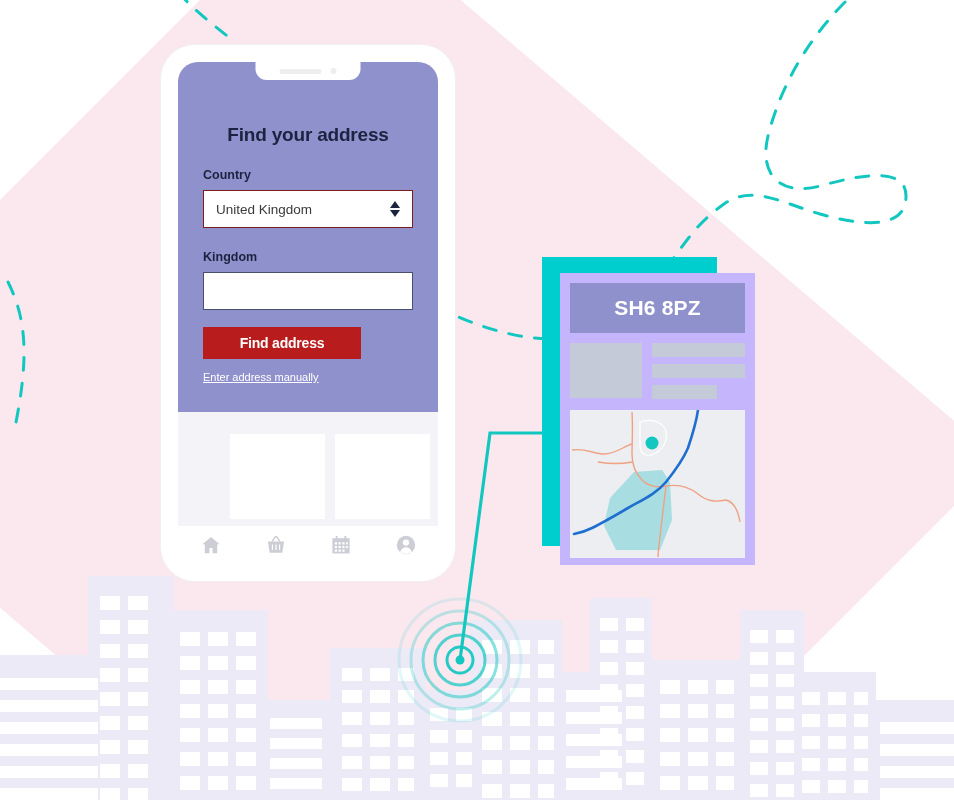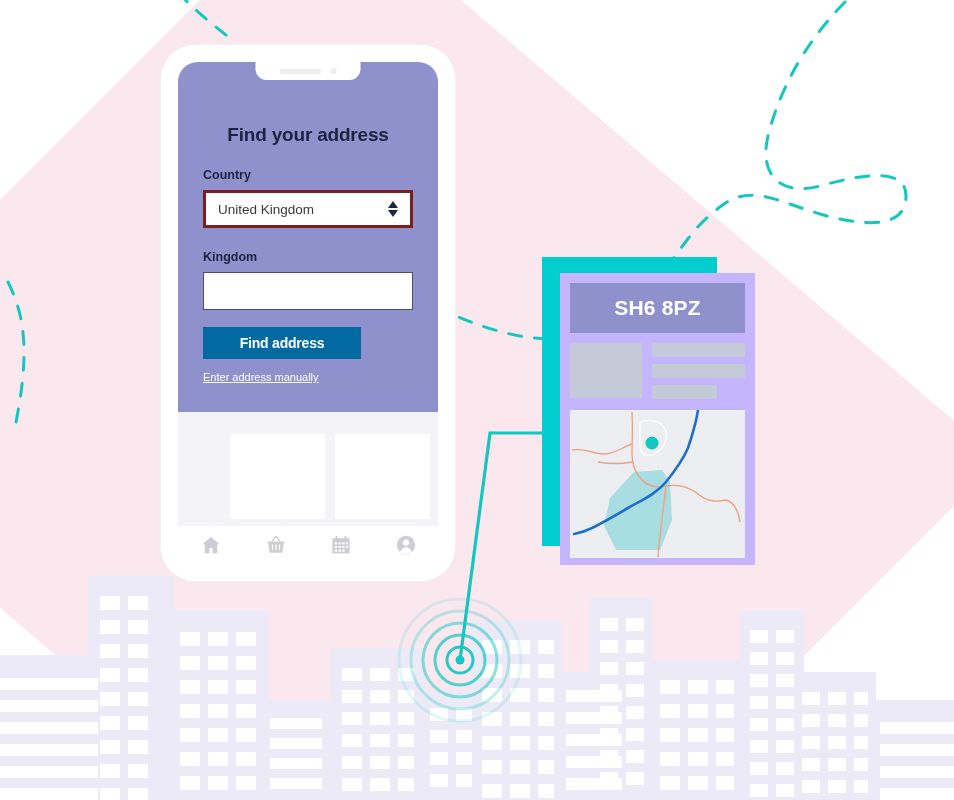--- a/index.html
+++ b/index.html
@@ -87,21 +87,21 @@
     margin-top: 22px;
     font-size: 12.5px;
     font-weight: bold;
     color: #1b2340;
   }
   .select-box {
     position: relative;
     margin-top: 8px;
     height: 38px;
     background: #ffffff;
-    border: 3px solid #7f1d1d;
+    border: 1px solid #7f1d1d;
     display: flex;
     align-items: center;
     padding: 0 12px;
   }
   .select-value {
     font-size: 13.5px;
     color: #3a3a3a;
   }
   .select-arrows {
     position: absolute;
@@ -127,21 +127,21 @@
   }
   .text-box {
     margin-top: 8px;
     height: 38px;
     background: #ffffff;
     border: 1px solid #4a4f70;
   }
   #find-btn {
     margin-top: 17px;
     width: 158px; height: 32px;
-    background: #0369a1;
+    background: #b91c1c;
     border: none;
     color: #ffffff;
     font-size: 14px;
     font-weight: bold;
     font-family: "Liberation Sans", sans-serif;
     cursor: pointer;
     letter-spacing: -0.2px;
   }
   #manual-link {
     display: inline-block;

